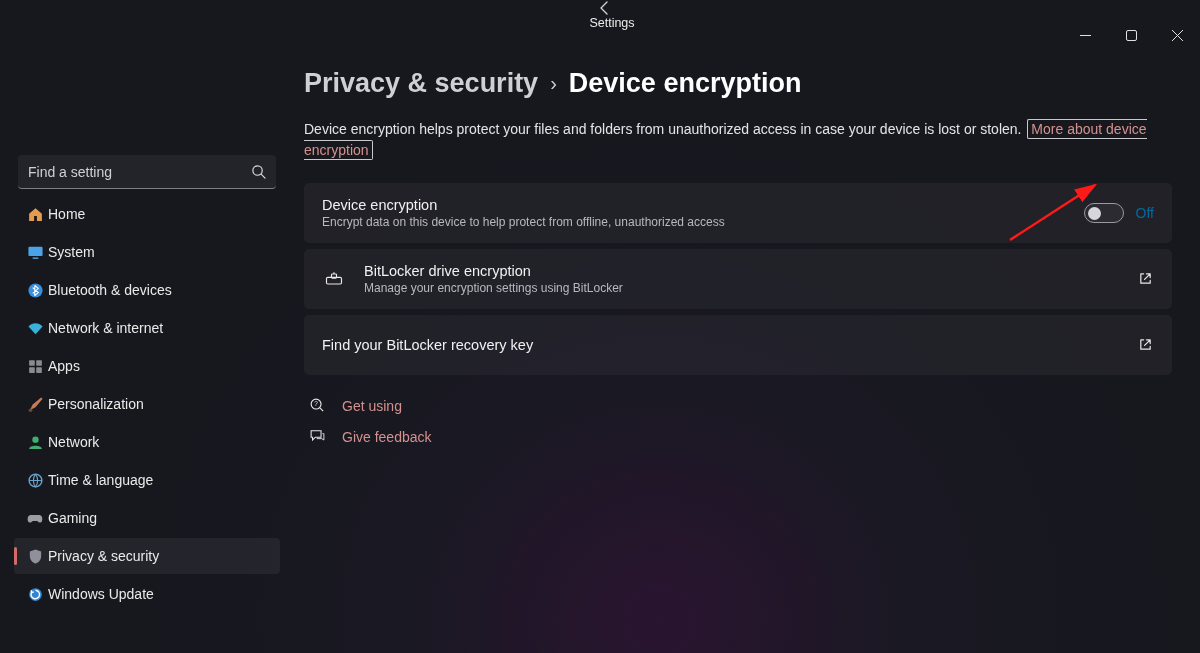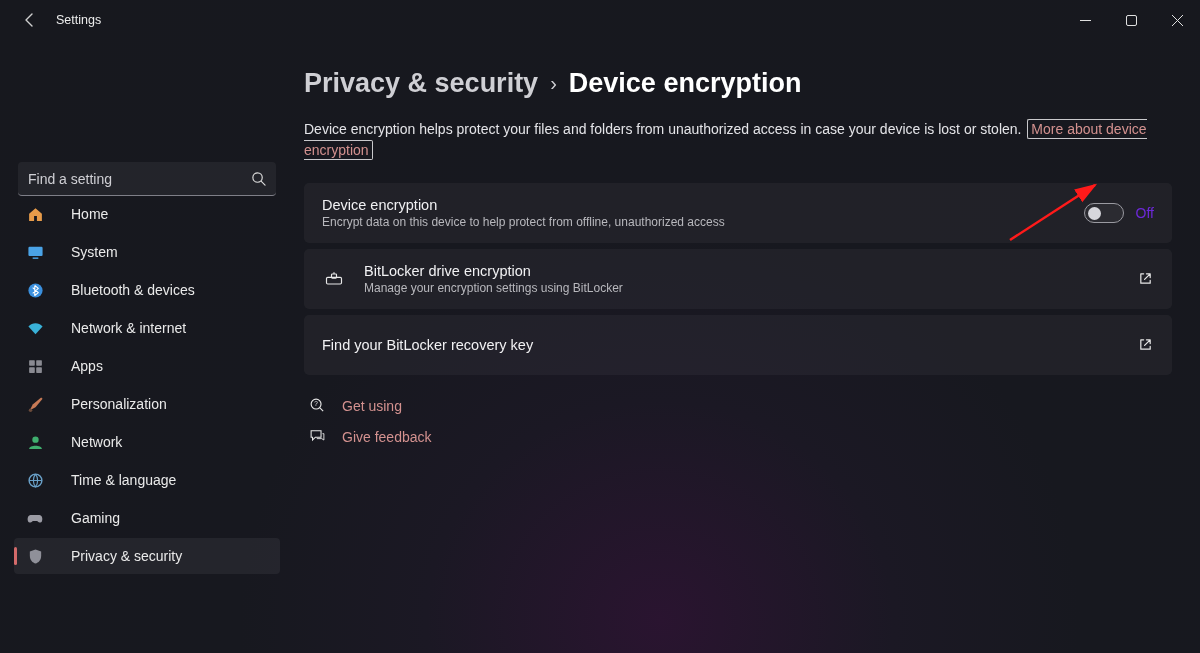--- a/index.html
+++ b/index.html
@@ -9,21 +9,22 @@
     background: radial-gradient(ellipse at 55% 95%, #2a1430 0%, #1b1824 25%, #17181f 45%, #17181e 100%);
     color: #e8e8e8;
     font-size: 14px;
     position: relative;
   }
   
   .titlebar {
     height: 40px;
     display: flex;
     align-items: center;
-    padding-left: 18px;
+    padding-left: 24px;
+    flex-direction: column;
   }
   .back-btn {
     width: 24px; height: 24px; display: flex; align-items: center; justify-content: center;
     color: #d0d0d0; margin-right: 14px;
   }
   .app-title { font-size: 12.5px; color: #ececec; font-weight: 500; }
   .win-controls {
     margin-left: auto;
     display: flex;
     height: 40px;
@@ -49,40 +50,40 @@
     height: 34px;
     background: rgba(255,255,255,0.055);
     border: none;
     border-bottom: 1px solid #7f7f88;
     border-radius: 4px;
     display: flex; align-items: center;
     padding: 0 10px;
   }
   
   .sidebar { padding-top: 0; }
-  .search { top: 18px; position: relative; left:0; margin: 0 4px 18px 4px; width: auto; }
+  .search { top: 11px; position: relative; left:0; margin: 0 4px 18px 4px; width: auto; }
   .search input {
     flex: 1;
     background: transparent;
     border: none;
     outline: none;
     color: #e8e8e8;
     font-size: 14px;
   }
   .search input::placeholder { color: #cfcfd4; }
   .search .sicon { color: #d8d8d8; }
   .nav { display: flex; flex-direction: column; gap: 2px; margin-top: 4px; }
   .nav-item {
     display: flex; align-items: center;
     height: 36px;
     padding: 0 10px 0 12px;
     border-radius: 4px;
     color: #eaeaea;
     font-size: 14px;
-    gap: 27px;
+    gap: 4px;
     position: relative;
   }
   .nav-item.active {
     background: rgba(255,255,255,0.06);
   }
   .nav-item.active::before {
     content: "";
     position: absolute;
     left: 0; top: 9px; bottom: 9px;
     width: 3px;
@@ -129,21 +130,21 @@
     width: 40px; height: 20px; border-radius: 999px;
     border: 1px solid #9a9aa1;
     background: #2b2b31;
     position: relative;
   }
   .toggle .knob {
     position: absolute; left: 3px; top: 2.5px;
     width: 13px; height: 13px; border-radius: 50%;
     background: #d6d6dc;
   }
-  .state { font-size: 14px; color: #6d28d9; text-align: center; }
+  .state { font-size: 14px; color: #0369a1; text-align: center; }
   .section-h { font-size: 14px; font-weight: 600; margin: 28px 0 12px 2px; }
   .ext-icon { width:16px; height:16px; }
   .helprow {
     display:flex; align-items:center; gap:16px;
     margin-top: 22px;
     color:#e8e8e8;
     padding-left: 4px;
   }
   .helprow + .helprow { margin-top: 14px; }
   .helprow .link { color: #d3918f; font-size:14px; }
@@ -279,20 +280,30 @@
         <span>Gaming</span>
       </div>
       <div class="nav-item active">
         <span class="nav-icon">
             <svg width="17" height="17" viewBox="0 0 24 24">
               <path d="M12 2 L20 5 V11 C20 17 16 21 12 22 C8 21 4 17 4 11 V5 Z" fill="#8f9099"></path>
             </svg>
           </span>
         <span>Privacy &amp; security</span>
       </div>
+      <div class="nav-item">
+        <span class="nav-icon">
+            <svg width="17" height="17" viewBox="0 0 24 24">
+              <circle cx="12" cy="12" r="9" fill="#2f86d4"></circle>
+              <path d="M12 6 A6 6 0 1 1 6.5 9" stroke="#fff" stroke-width="2" fill="none"></path>
+              <path d="M6 6 L6.5 9 L9.5 8.5" stroke="#fff" stroke-width="2" fill="none"></path>
+            </svg>
+          </span>
+        <span>Windows Update</span>
+      </div>
     </div>
   </div>
 
   <div class="main">
     <div class="breadcrumb">
       <span class="bc-parent">Privacy &amp; security</span>
       <span class="bc-sep">›</span>
       <span class="bc-current">Device encryption</span>
     </div>
 

